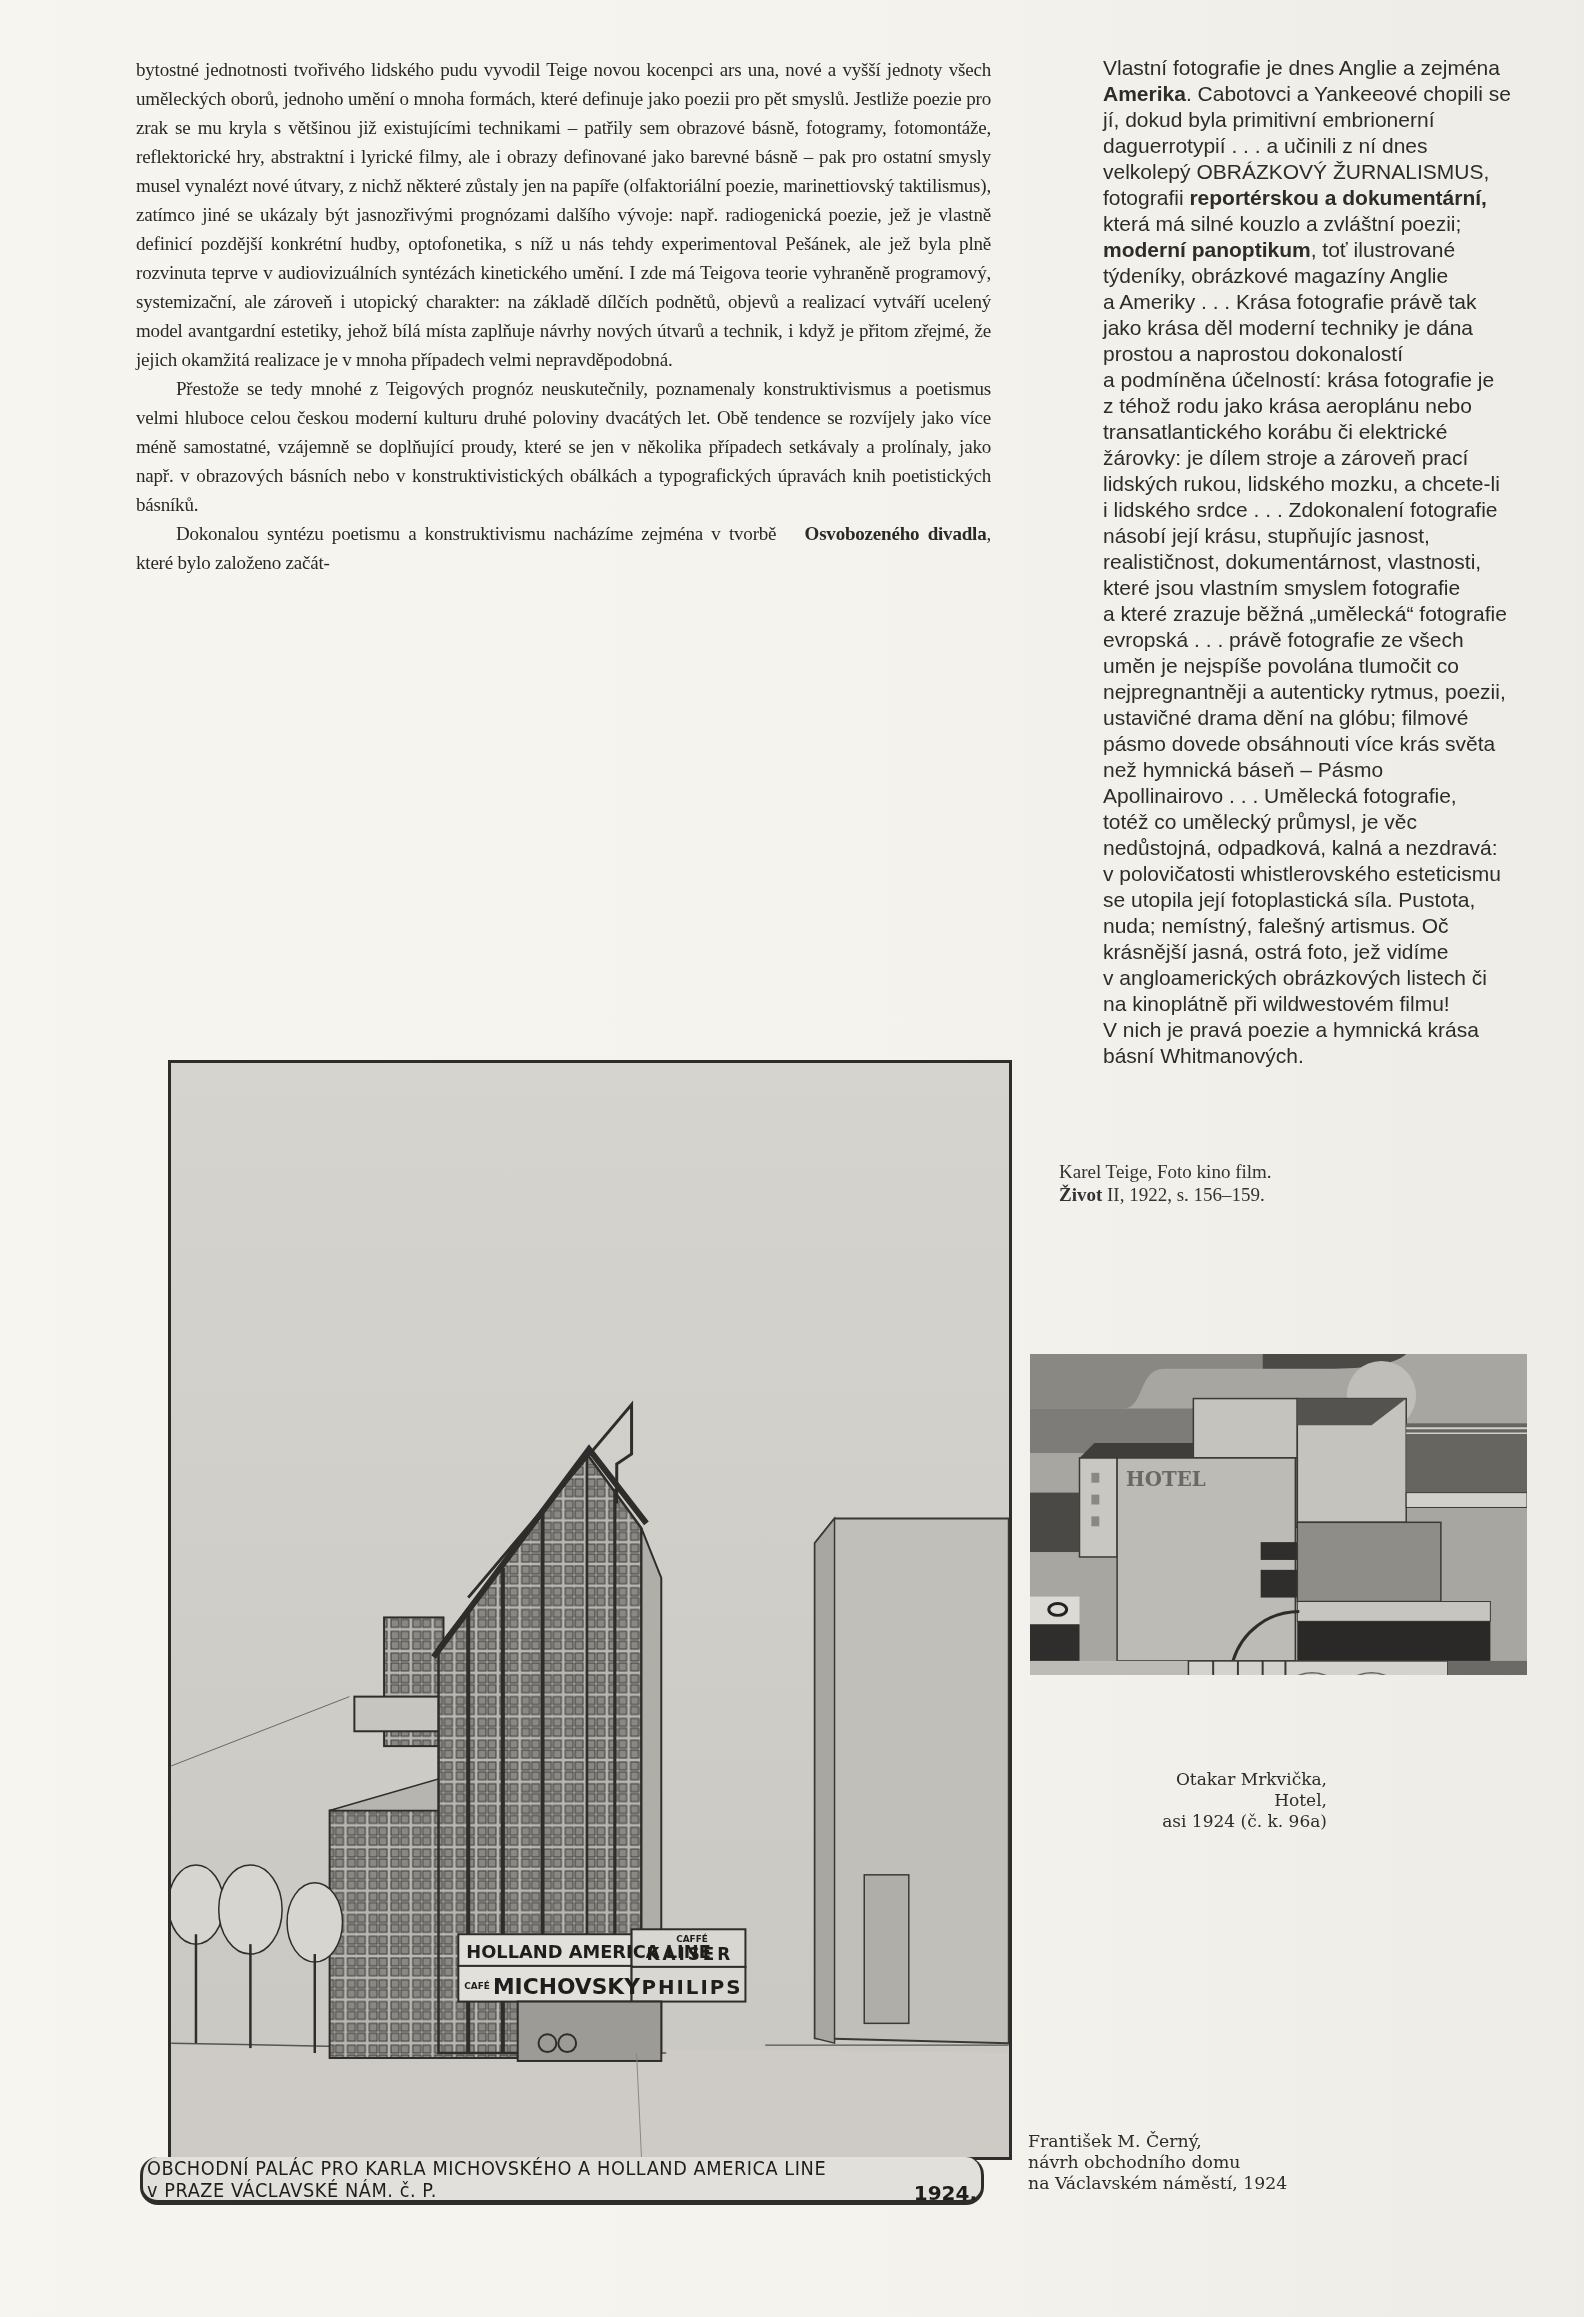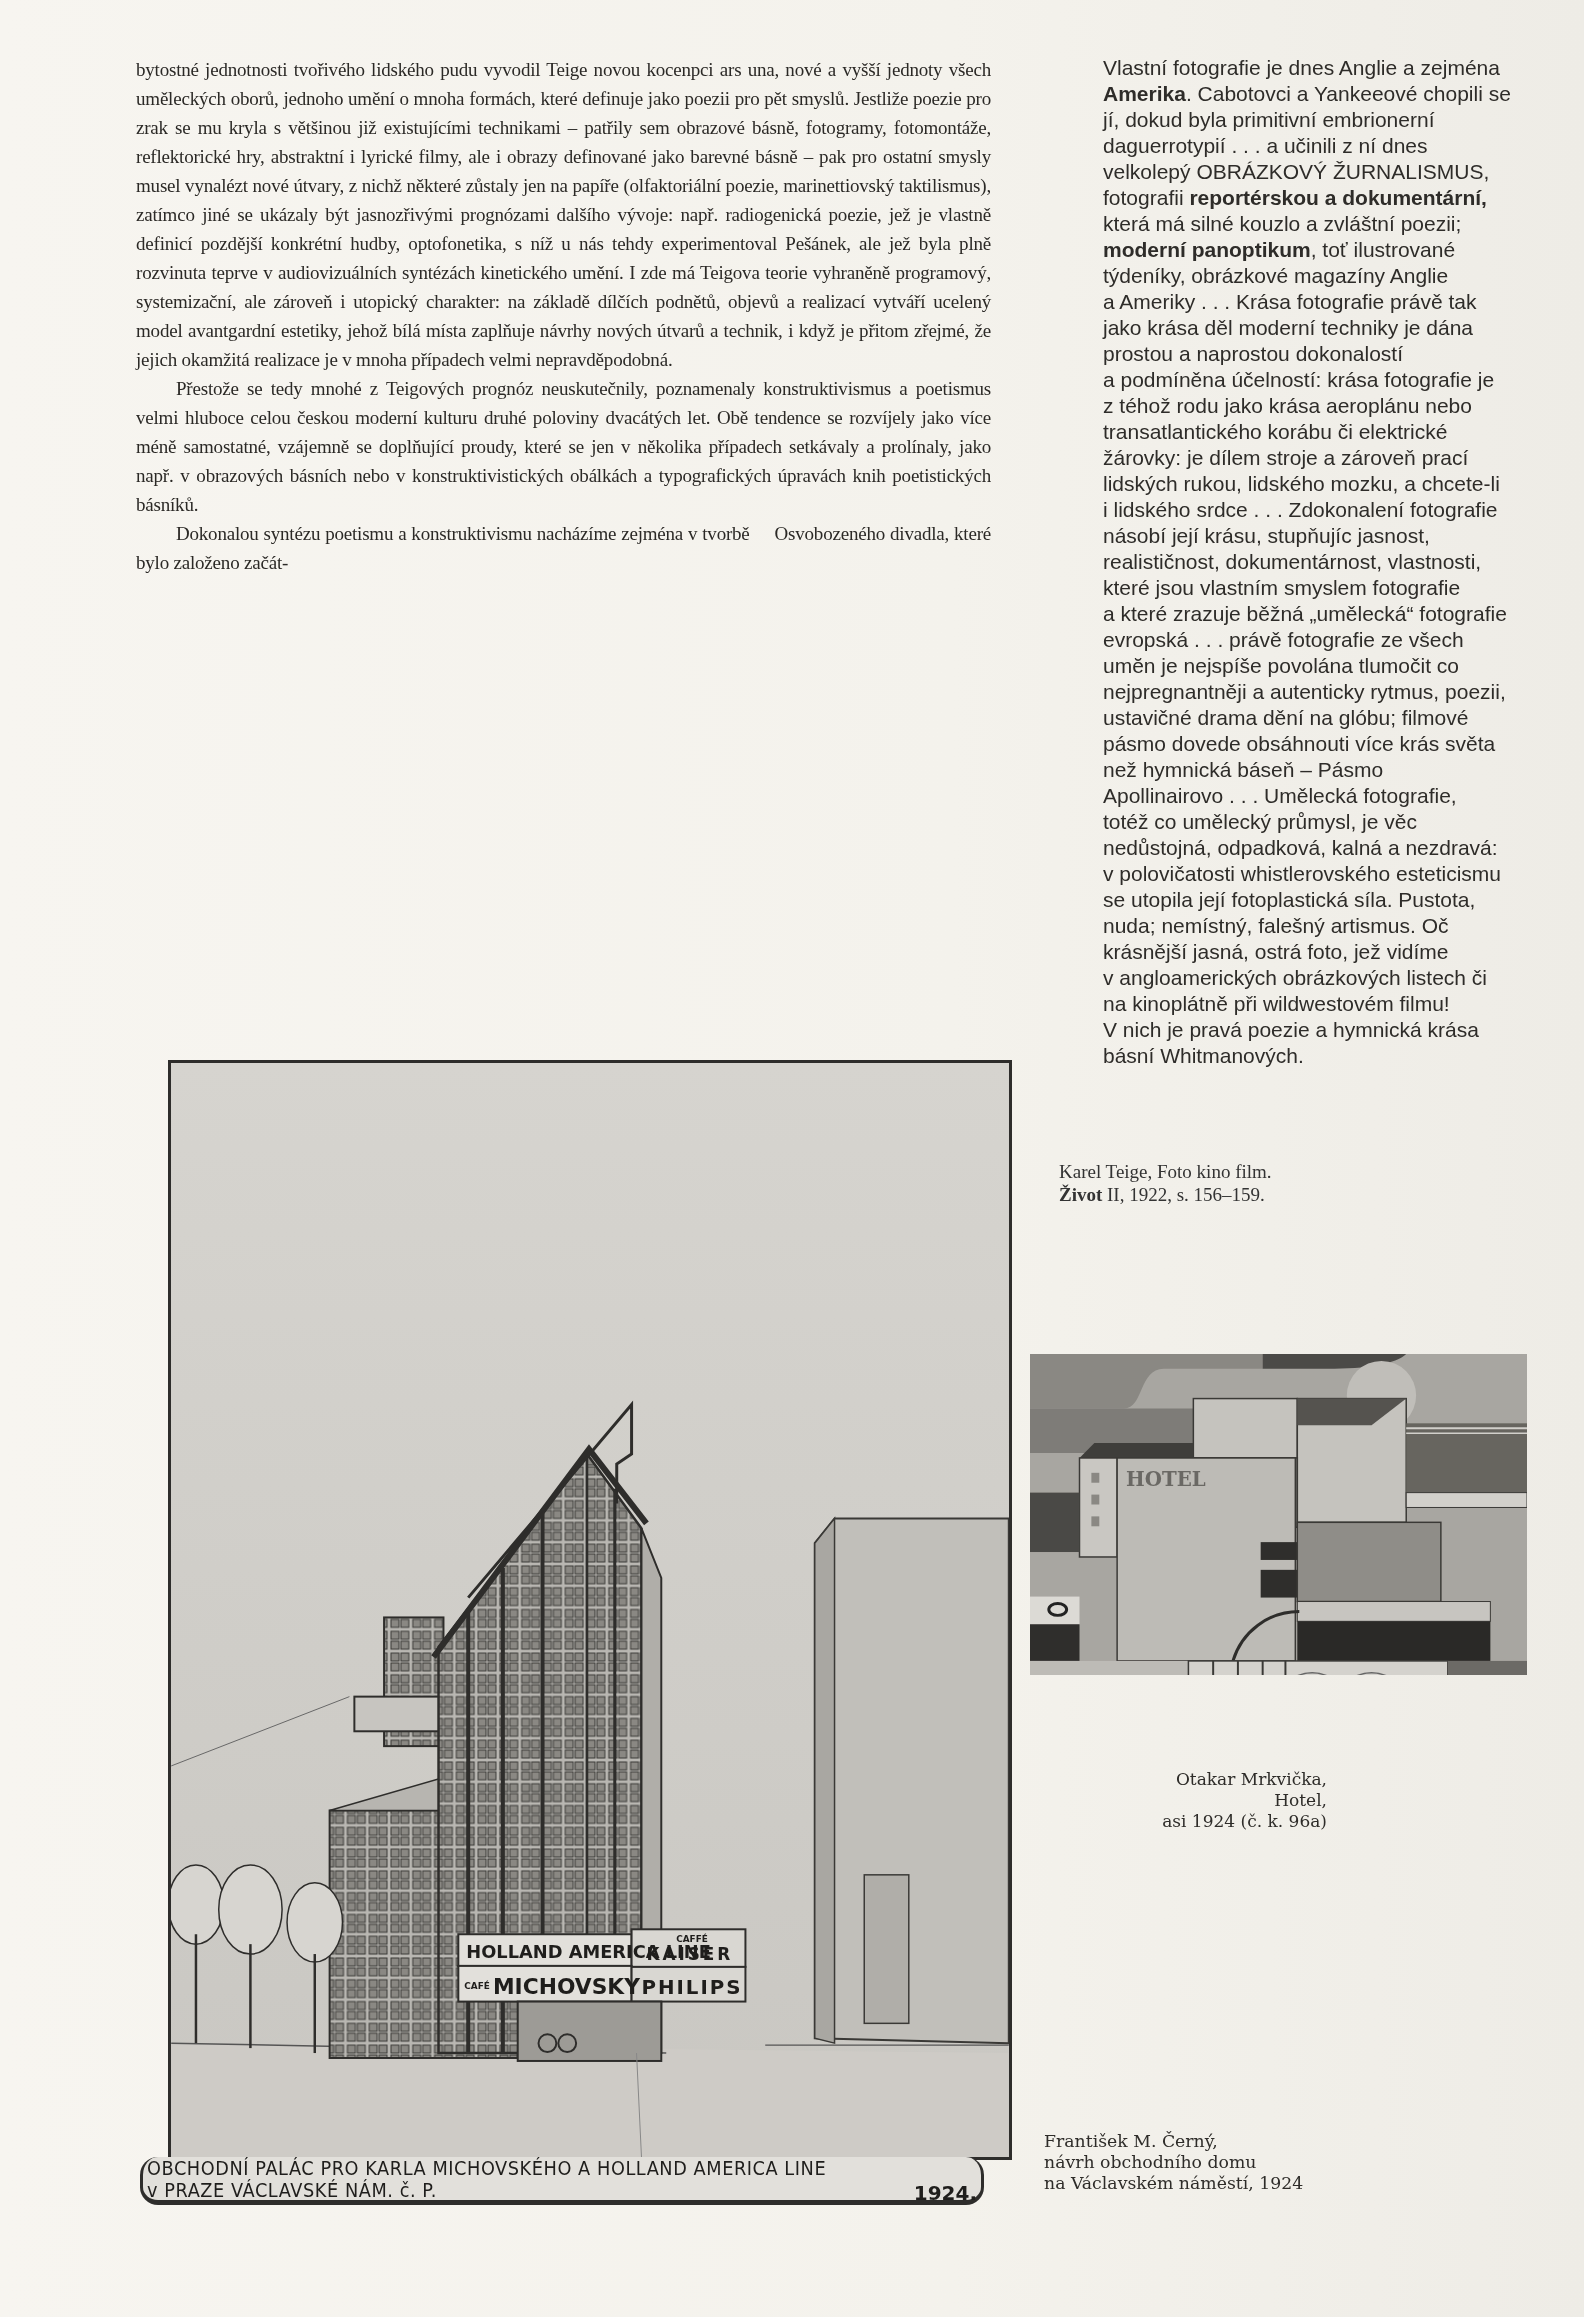--- a/index.html
+++ b/index.html
@@ -16,21 +16,21 @@
   .main-col {
     position: absolute; left: 136px; top: 55px; width: 855px;
     font-family: "Liberation Serif", serif;
     font-size: 19px; line-height: 29px;
     text-align: justify;
     color: #2b2926;
     letter-spacing: -0.2px;
   }
   .main-col p { margin: 0; text-indent: 0; }
   .main-col p.indent { text-indent: 40px; }
-  .main-col b { font-weight: normal; margin-left: 20px; }
+  .main-col b { font-weight: bold; margin-left: 20px; }
 
   
   .quote-col {
     position: absolute; left: 1103px; top: 55px; width: 505px;
     font-family: Liberation Sans, sans-serif;
     font-size: 21px; line-height: 26px;
     color: #2e2c29;
   }
   .quote-col .line { display: block; white-space: nowrap; }
   .quote-col b { font-weight: bold; }
@@ -53,21 +53,21 @@
     font-family: "DejaVu Serif", serif;
     font-size: 17px; line-height: 21px; color: #2e2c29;
   }
   .hotel-caption .line { display: block; white-space: nowrap; text-align: right; }
 
   .building-caption {
     position: absolute; left: 1028px; top: 2131px; width: 376px;
     font-family: "DejaVu Serif", serif;
     font-size: 17.3px; line-height: 21px; color: #2e2c29;
   }
-  .building-caption .line { display: block; white-space: nowrap; margin-left: 16px; }
+  .building-caption .line { display: block; white-space: nowrap; }
 
   
   .building-fig {
     position: absolute; left: 134px; top: 1054px; width: 853px; height: 1148px;
   }
   .building-frame {
     position: absolute; left: 6px; top: 6px; width: 838px; height: 1094px;
     border: 3px solid #2e2d2b;
     background: #d1cfca;
     overflow: hidden;

